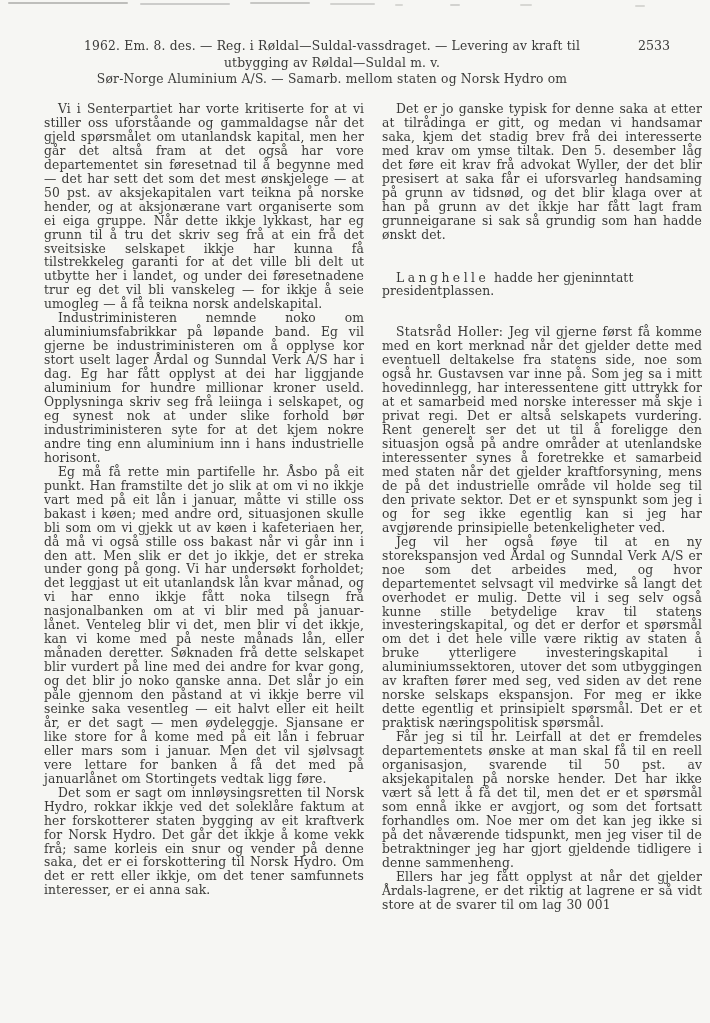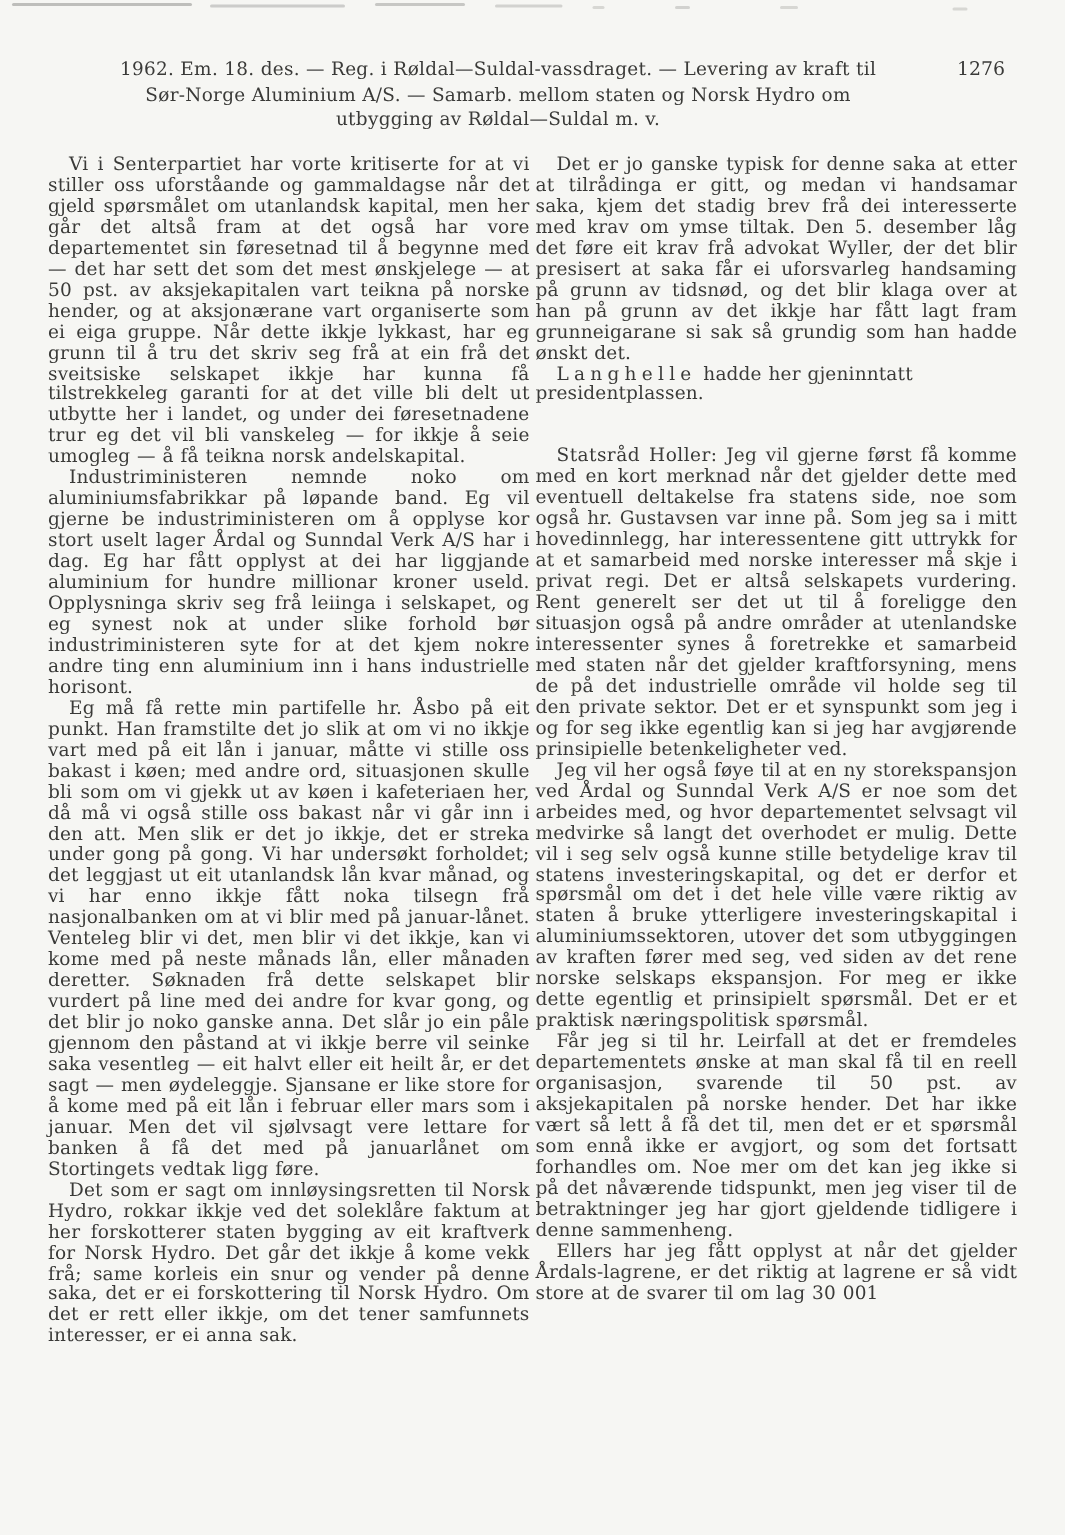--- a/index.html
+++ b/index.html
@@ -46,38 +46,39 @@
   .page-number {
     position: absolute;
     top: 38px;
     right: 40px;
     font-size: 12.6px;
     line-height: 16.6px;
   }
   .columns {
     position: absolute;
     top: 103px;
-    left: 32px;
+    left: 44px;
     width: 658px;
     display: flex;
-    gap: 4px;
+    gap: 18px;
   }
   .column {
     width: 321px;
     text-align: justify;
     font-size: 12.35px;
     line-height: 13.95px;
     letter-spacing: 0.1px;
     word-spacing: 0.5px;
   }
   .column p {
     margin: 0;
     text-indent: 14px;
   }
   .column p.stage {
+    margin-top: 29px;
     text-align: left;
   }
   .column p.stage .speaker {
     letter-spacing: 3.5px;
   }
   .column p.speech {
     margin-top: 27px;
   }
   .column p.speech .speaker {
     font-weight: normal;
@@ -92,26 +93,26 @@
   <div class="artifact a1"></div>
   <div class="artifact a2"></div>
   <div class="artifact a3"></div>
   <div class="artifact a4"></div>
   <div class="artifact a5"></div>
   <div class="artifact a6"></div>
   <div class="artifact a7"></div>
   <div class="artifact a8"></div>
 
   <div class="header">
-    <div>1962.  Em. 18. des. — Reg. i Røldal—Suldal-vassdraget. — Levering av kraft til</div>
+    <div>1962.  Em. 8. des. — Reg. i Røldal—Suldal-vassdraget. — Levering av kraft til</div>
+    <div>utbygging av Røldal—Suldal m. v.</div>
     <div>Sør-Norge Aluminium A/S. — Samarb. mellom staten og Norsk Hydro om</div>
-    <div>utbygging av Røldal—Suldal m. v.</div>
   </div>
 
-  <div class="page-number">1276</div>
+  <div class="page-number">2533</div>
 
   <div class="columns">
     <div class="column">
         <p class="plain">Vi i Senterpartiet har vorte kritiserte for at vi stiller oss uforståande og gammaldagse når det gjeld spørsmålet om utanlandsk kapital, men her går det altså fram at det også har vore departementet sin føresetnad til å begynne med — det har sett det som det mest ønskjelege — at 50 pst. av aksjekapitalen vart teikna på norske hender, og at aksjonærane vart organiserte som ei eiga gruppe. Når dette ikkje lykkast, har eg grunn til å tru det skriv seg frå at ein frå det sveitsiske selskapet ikkje har kunna få tilstrekkeleg garanti for at det ville bli delt ut utbytte her i landet, og under dei føresetnadene trur eg det vil bli vanskeleg — for ikkje å seie umogleg — å få teikna norsk andelskapital.</p>
         <p class="plain">Industriministeren nemnde noko om aluminiumsfabrikkar på løpande band. Eg vil gjerne be industriministeren om å opplyse kor stort uselt lager Årdal og Sunndal Verk A/S har i dag. Eg har fått opplyst at dei har liggjande aluminium for hundre millionar kroner useld. Opplysninga skriv seg frå leiinga i selskapet, og eg synest nok at under slike forhold bør industriministeren syte for at det kjem nokre andre ting enn aluminium inn i hans industrielle horisont.</p>
         <p class="plain">Eg må få rette min partifelle hr. Åsbo på eit punkt. Han framstilte det jo slik at om vi no ikkje vart med på eit lån i januar, måtte vi stille oss bakast i køen; med andre ord, situasjonen skulle bli som om vi gjekk ut av køen i kafeteriaen her, då må vi også stille oss bakast når vi går inn i den att. Men slik er det jo ikkje, det er streka under gong på gong. Vi har undersøkt forholdet; det leggjast ut eit utanlandsk lån kvar månad, og vi har enno ikkje fått noka tilsegn frå nasjonalbanken om at vi blir med på januar-lånet. Venteleg blir vi det, men blir vi det ikkje, kan vi kome med på neste månads lån, eller månaden deretter. Søknaden frå dette selskapet blir vurdert på line med dei andre for kvar gong, og det blir jo noko ganske anna. Det slår jo ein påle gjennom den påstand at vi ikkje berre vil seinke saka vesentleg — eit halvt eller eit heilt år, er det sagt — men øydeleggje. Sjansane er like store for å kome med på eit lån i februar eller mars som i januar. Men det vil sjølvsagt vere lettare for banken å få det med på januarlånet om Stortingets vedtak ligg føre.</p>
         <p class="plain">Det som er sagt om innløysingsretten til Norsk Hydro, rokkar ikkje ved det soleklåre faktum at her forskotterer staten bygging av eit kraftverk for Norsk Hydro. Det går det ikkje å kome vekk frå; same korleis ein snur og vender på denne saka, det er ei forskottering til Norsk Hydro. Om det er rett eller ikkje, om det tener samfunnets interesser, er ei anna sak.</p>
       </div>
     <div class="column">
         <p class="plain">Det er jo ganske typisk for denne saka at etter at tilrådinga er gitt, og medan vi handsamar saka, kjem det stadig brev frå dei interesserte med krav om ymse tiltak. Den 5. desember låg det føre eit krav frå advokat Wyller, der det blir presisert at saka får ei uforsvarleg handsaming på grunn av tidsnød, og det blir klaga over at han på grunn av det ikkje har fått lagt fram grunneigarane si sak så grundig som han hadde ønskt det.</p>

